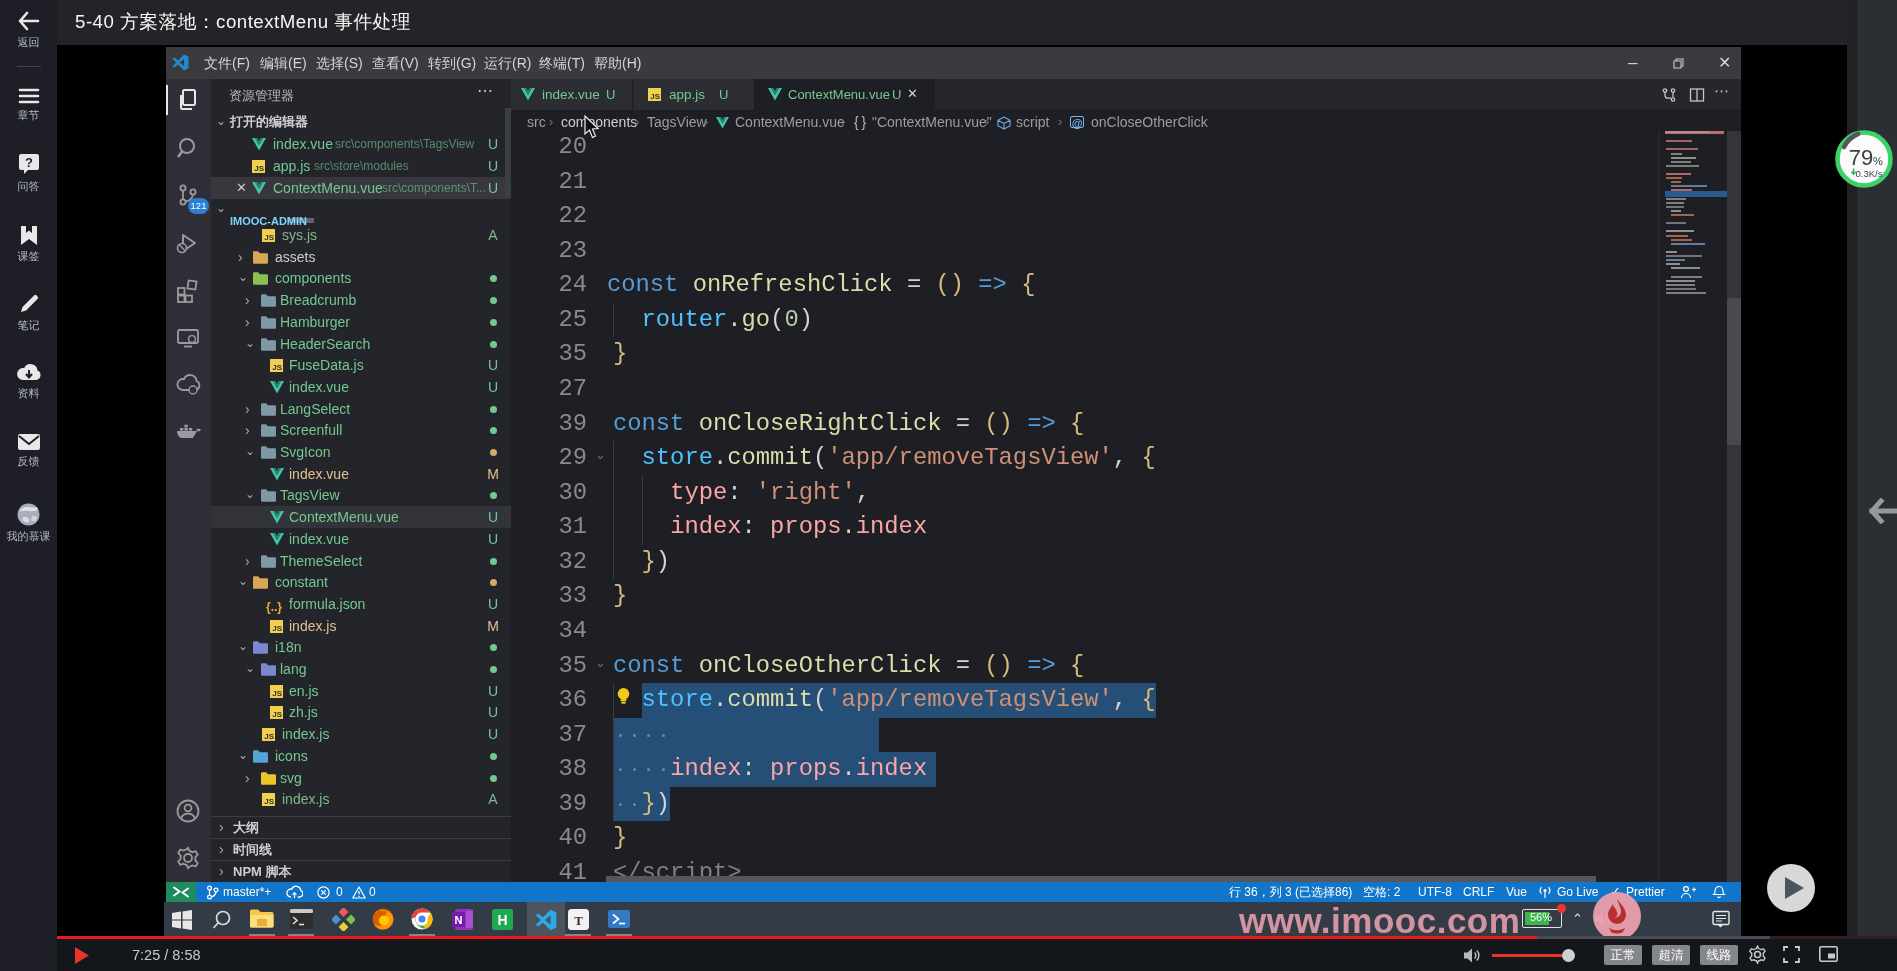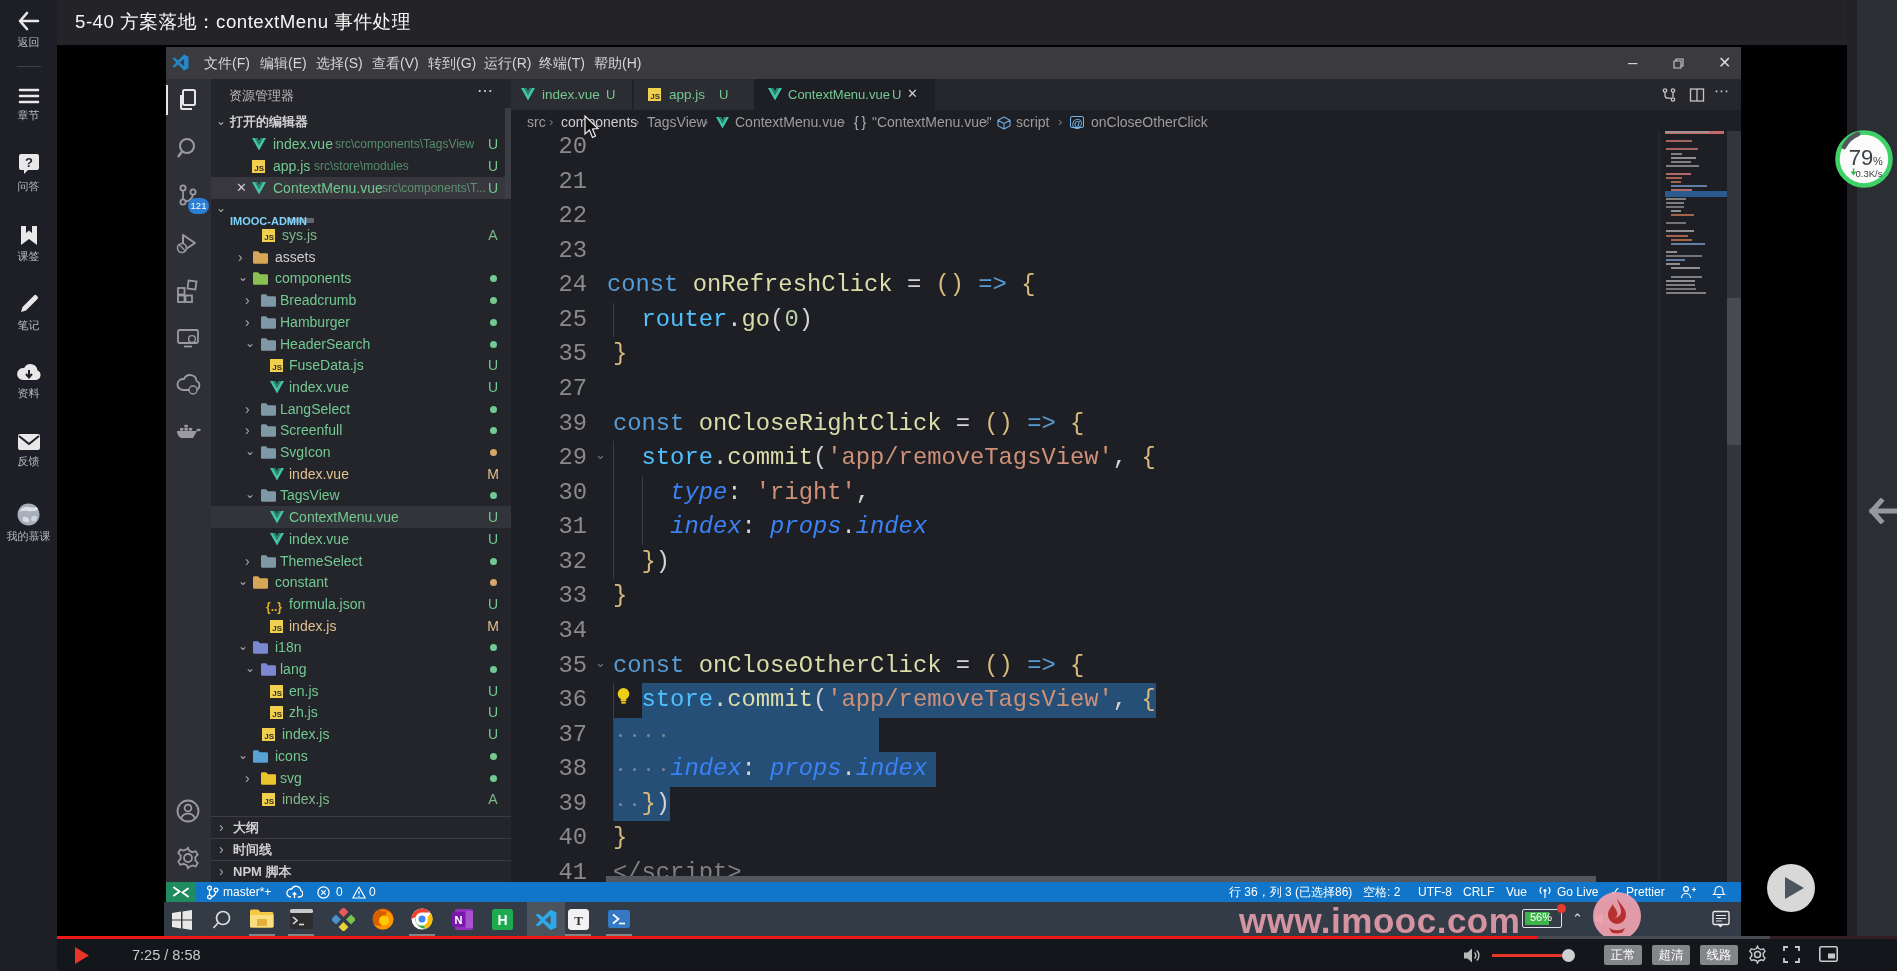--- a/index.html
+++ b/index.html
@@ -28,21 +28,21 @@
   .trow .badge { position:absolute; right:8px; top:0; width:20px; text-align:center; }
   .g { color:#73c991; } .o { color:#e2c08d; } .a { color:#81b88b; } .w { color:#cccccc; }
   .dim { opacity:0.62; font-size:12px; }
   .dot { position:absolute; right:14px; top:8px; width:7px; height:7px; border-radius:50%; }
   .seti { display:inline-block; vertical-align:-2px; }
   
   .cl { position:absolute; left:0; height:34.57px; line-height:34.57px;
         font-family:"Liberation Mono", monospace; font-size:23.8px; white-space:pre; }
   .ln { position:absolute; width:76px; text-align:right; color:#8a8a8a;
         font-family:"Liberation Mono", monospace; font-size:23.8px; height:34.57px; line-height:34.57px; }
-  .kw{color:#569cd6;} .vr{color:#3b82f6;font-style:italic;} .vb{color:#4fc1ff;} .fn{color:#dcdcaa;} .pl{color:#d4d4d4;}
+  .kw{color:#569cd6;} .vr{color:#fca5a5;} .vb{color:#4fc1ff;} .fn{color:#dcdcaa;} .pl{color:#d4d4d4;}
   .st{color:#ce9178;} .nm{color:#b5cea8;} .gold{color:#d7ba7d;} .gray{color:#808080;}
   .selrect { position:absolute; background:#264f78; }
   
   #sbar { left:0px; top:835px; width:1575px; height:20px; background:#1176c9; color:#fff; font-size:12px; }
   .sb-it { position:absolute; top:0; height:20px; line-height:20px; color:#fff; white-space:nowrap; }
   
   #taskbar { left:164px; top:902px; width:1577px; height:35px; background:#333c46; z-index:4; }
   
   #redline { left:57px; top:936px; height:3px; width:1480px; background:#f01818; z-index:8; }
   #redline2 { left:1537px; top:936px; height:3px; width:233px; background:#4a4b50; z-index:8; }

